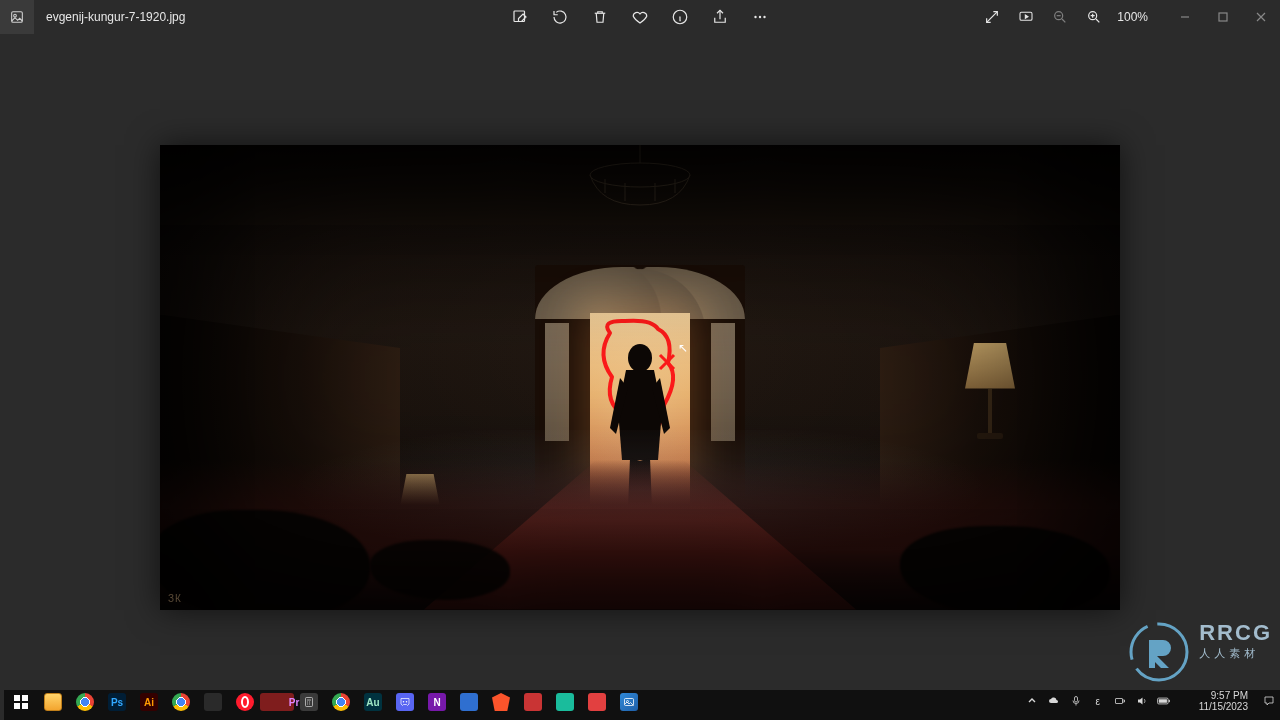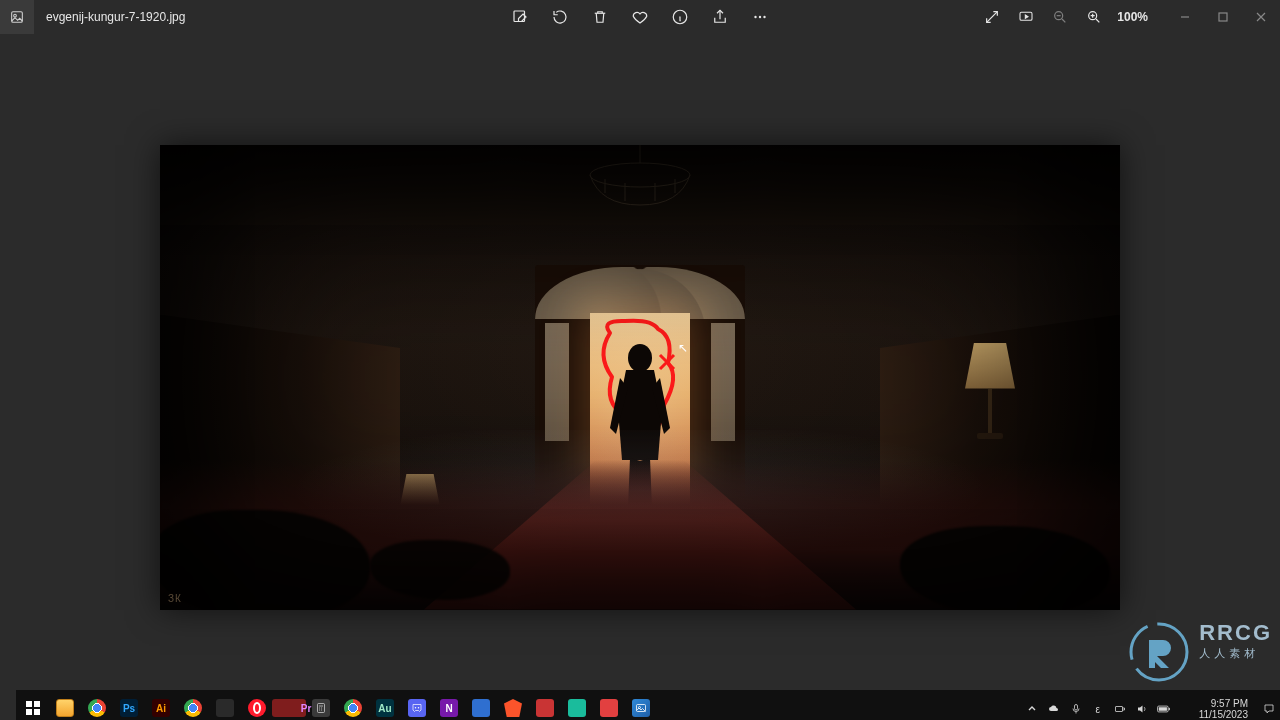--- a/index.html
+++ b/index.html
@@ -6,21 +6,21 @@
   html, body { width: 1280px; height: 720px; overflow: hidden; font-family: "Segoe UI", sans-serif; background: #2b2b2b; }
   .viewer { position: relative; width: 100%; height: 100%; background: #2b2b2b; }
 
   
   .titlebar { position: absolute; top: 0; left: 0; right: 0; height: 34px; display: flex; align-items: center; color: #d8d8d8; font-size: 12px; }
   .app-icon { width: 34px; height: 34px; display: flex; align-items: center; justify-content: center; background: #3a3a3a; }
   .app-icon svg { width: 16px; height: 16px; }
   .filename { margin-left: 12px; color: #e6e6e6; font-size: 12px; }
   .tool-center { position: absolute; left: 50%; transform: translateX(-50%); top: 0; height: 34px; display: flex; align-items: center; gap: 18px; }
   .tool-center .icon-btn { width: 22px; height: 22px; display: flex; align-items: center; justify-content: center; cursor: pointer; color: #e6e6e6; }
-  .tool-right { position: absolute; right: 0; top: 0; height: 34px; display: flex; align-items: center; gap: 12px; font-weight: bold; }
+  .tool-right { position: absolute; right: 0; top: 0; height: 34px; display: flex; align-items: center; gap: 12px; }
   .tool-right .icon-btn { width: 22px; height: 22px; display: flex; align-items: center; justify-content: center; cursor: pointer; color: #d0d0d0; }
   .zoom-level { color: #e6e6e6; font-size: 12px; margin-right: 6px; }
   .win-controls { display: flex; }
   .win-btn { width: 38px; height: 28px; display: flex; align-items: center; justify-content: center; cursor: pointer; color: #888; }
 
   
   .canvas-area { position: absolute; top: 34px; left: 0; right: 0; bottom: 0; display: flex; align-items: center; justify-content: center; }
   .artwork { width: 960px; height: 465px; position: relative; overflow: hidden; background: #0b0806; box-shadow: 0 0 30px rgba(0,0,0,0.6); }
 
   
@@ -85,21 +85,21 @@
   .b2 { width:210px; height:90px;  right:10px; bottom:-6px; }
   .b3 { width:140px; height:60px;  left:210px; bottom:10px; opacity:0.9; }
   .fog { position:absolute; bottom:60px; left:0; right:0; height:120px;
     background: radial-gradient(ellipse 500px 100px at 50% 50%, rgba(200,200,210,0.12), transparent 70%);
   }
   .vignette { position:absolute; inset:0; box-shadow: inset 0 0 160px 60px #000; pointer-events:none; }
   .art-sig { position:absolute; left:8px; bottom:6px; color:#927a5a; font-size:10px; opacity:0.6; letter-spacing:1px; }
   .cursor-arrow { position:absolute; top:196px; left:518px; color:#fff; font-size:12px; pointer-events:none; }
 
   
-  .taskbar { position: absolute; left:16px; right:0; bottom:0; height:30px; background:#101010; display:flex; align-items:flex-end; padding:0 4px; gap:6px; }
+  .taskbar { position: absolute; left:4px; right:0; bottom:0; height:30px; background:#101010; display:flex; align-items:flex-start; padding:0 4px; gap:6px; }
   .taskbar .tb { width:26px; height:24px; border-radius:2px; display:flex; align-items:center; justify-content:center; font-size:11px; font-weight:600; color:#fff; cursor:pointer; }
   .tb.win { background:transparent; }
   .tb.win svg { width:16px; height:16px; }
   .tb .sq { width:18px; height:18px; border-radius:3px; display:flex; align-items:center; justify-content:center; font-size:10px; }
   .tray { margin-left:auto; display:flex; align-items:center; gap:8px; color:#d8d8d8; font-size:10px; }
   .tray .i { width:14px; height:14px; display:flex; align-items:center; justify-content:center; }
   .clock { text-align:right; line-height:1.1; margin-left:20px; margin-right:6px; }
 
   
   .watermark { position:absolute; right:8px; bottom:36px; display:flex; gap:8px; opacity:0.85; pointer-events:none; }

